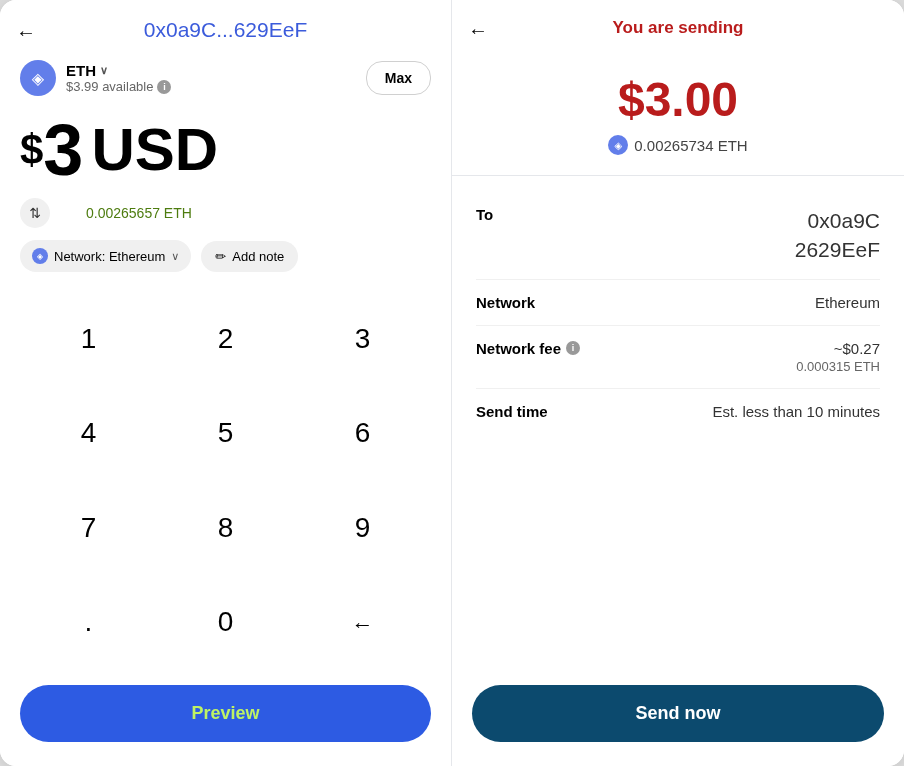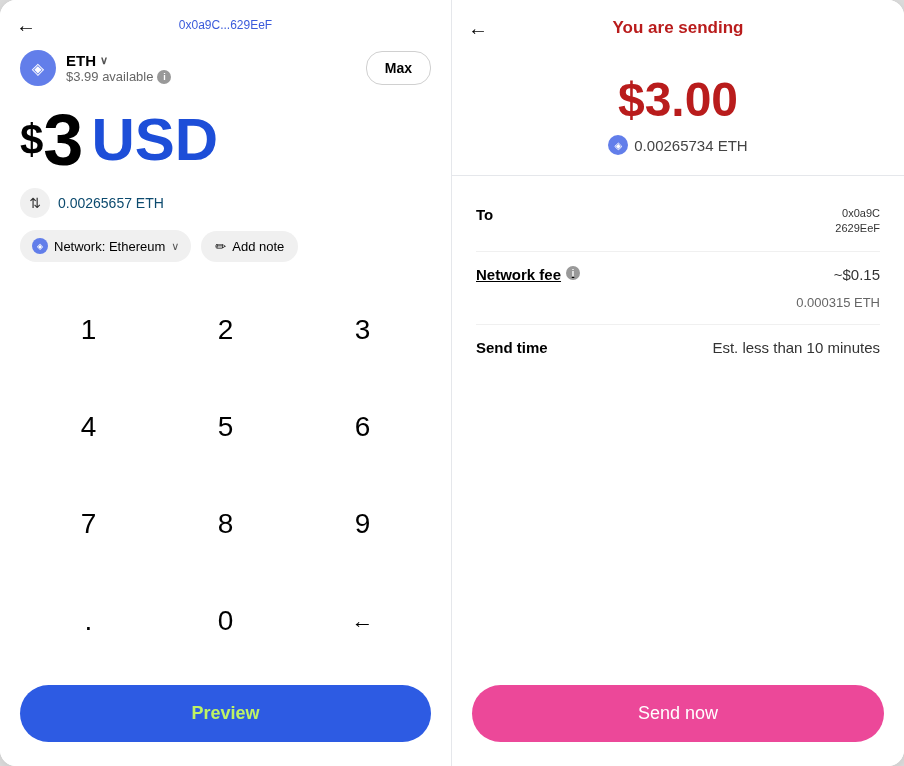--- a/index.html
+++ b/index.html
@@ -40,21 +40,21 @@
     }
     .back-btn {
       position: absolute;
       left: 16px;
       cursor: pointer;
       font-size: 20px;
       color: #000;
     }
     .address-link {
       color: #3b5bdb;
-      font-size: 12px;
+      font-size: 21px;
       font-weight: 500;
       text-decoration: none;
       text-align: right;
     }
     .token-row {
       display: flex;
       align-items: center;
       justify-content: space-between;
       padding: 8px 20px;
     }
@@ -128,21 +128,21 @@
     }
     .amount-number {
       font-size: 72px;
       font-weight: 700;
       color: #000;
       line-height: 1;
     }
     .amount-currency {
       font-size: 60px;
       font-weight: 700;
-      color: #1d4ed8;
+      color: #000000;
       line-height: 1;
       margin-left: 8px;
     }
     .convert-row {
       display: flex;
       align-items: center;
       gap: 8px;
       padding: 8px 20px 12px;
     }
     .convert-icon {
@@ -152,21 +152,22 @@
       border-radius: 50%;
       display: flex;
       align-items: center;
       justify-content: center;
       font-size: 14px;
       cursor: pointer;
       color: #333;
     }
     .convert-text {
       font-size: 14px;
-      color: #0c4a6e;
+      color: #4d7c0f;
+      margin-left: 28px;
     }
     .options-row {
       display: flex;
       align-items: center;
       gap: 10px;
       padding: 0 20px 16px;
     }
     .network-btn {
       display: flex;
       align-items: center;
@@ -315,42 +316,42 @@
       color: #000;
     }
     .detail-value {
       font-size: 15px;
       color: #333;
       text-align: right;
     }
     .detail-value-sub {
       font-size: 13px;
       color: #666;
-      margin-top: 12px;
+      margin-top: 2px;
     }
     .detail-label-row {
       display: flex;
+      align-items: center;
       gap: 5px;
-      text-decoration: underline;
     }
     .to-address {
-      font-size: 11px;
+      font-size: 21px;
       color: #333;
       text-align: right;
       line-height: 1.4;
     }
     .send-now-btn {
       margin: 8px 20px 24px;
-      background: #ec4899;
+      background: #0c4a6e;
       color: white;
       border: none;
       border-radius: 30px;
       padding: 18px;
       font-size: 18px;
-      font-weight: 400;
+      font-weight: 700;
       cursor: pointer;
       width: calc(100% - 40px);
     }
   </style>
 </head>
 <body>
 
 <div class="wrapper">
 
   <div class="left-panel">
@@ -436,28 +437,32 @@
     <div class="details-section">
 
       <div class="detail-row">
         <div class="detail-label">To</div>
         <div class="to-address">
           <div>0x0a9C</div>
           <div>2629EeF</div>
         </div>
       </div>
 
+      <div class="detail-row">
+        <div class="detail-label">Network</div>
+        <div class="detail-value">Ethereum</div>
+      </div>
 
       <div class="detail-row">
         <div class="detail-label-row">
           <span class="detail-label">Network fee</span>
           <span class="info-icon">i</span>
         </div>
         <div>
-          <div class="detail-value">~$0.15</div>
+          <div class="detail-value">~$0.27</div>
           <div class="detail-value-sub">0.000315 ETH</div>
         </div>
       </div>
 
       <div class="detail-row">
         <div class="detail-label">Send time</div>
         <div class="detail-value">Est. less than 10 minutes</div>
       </div>
 
     </div>

